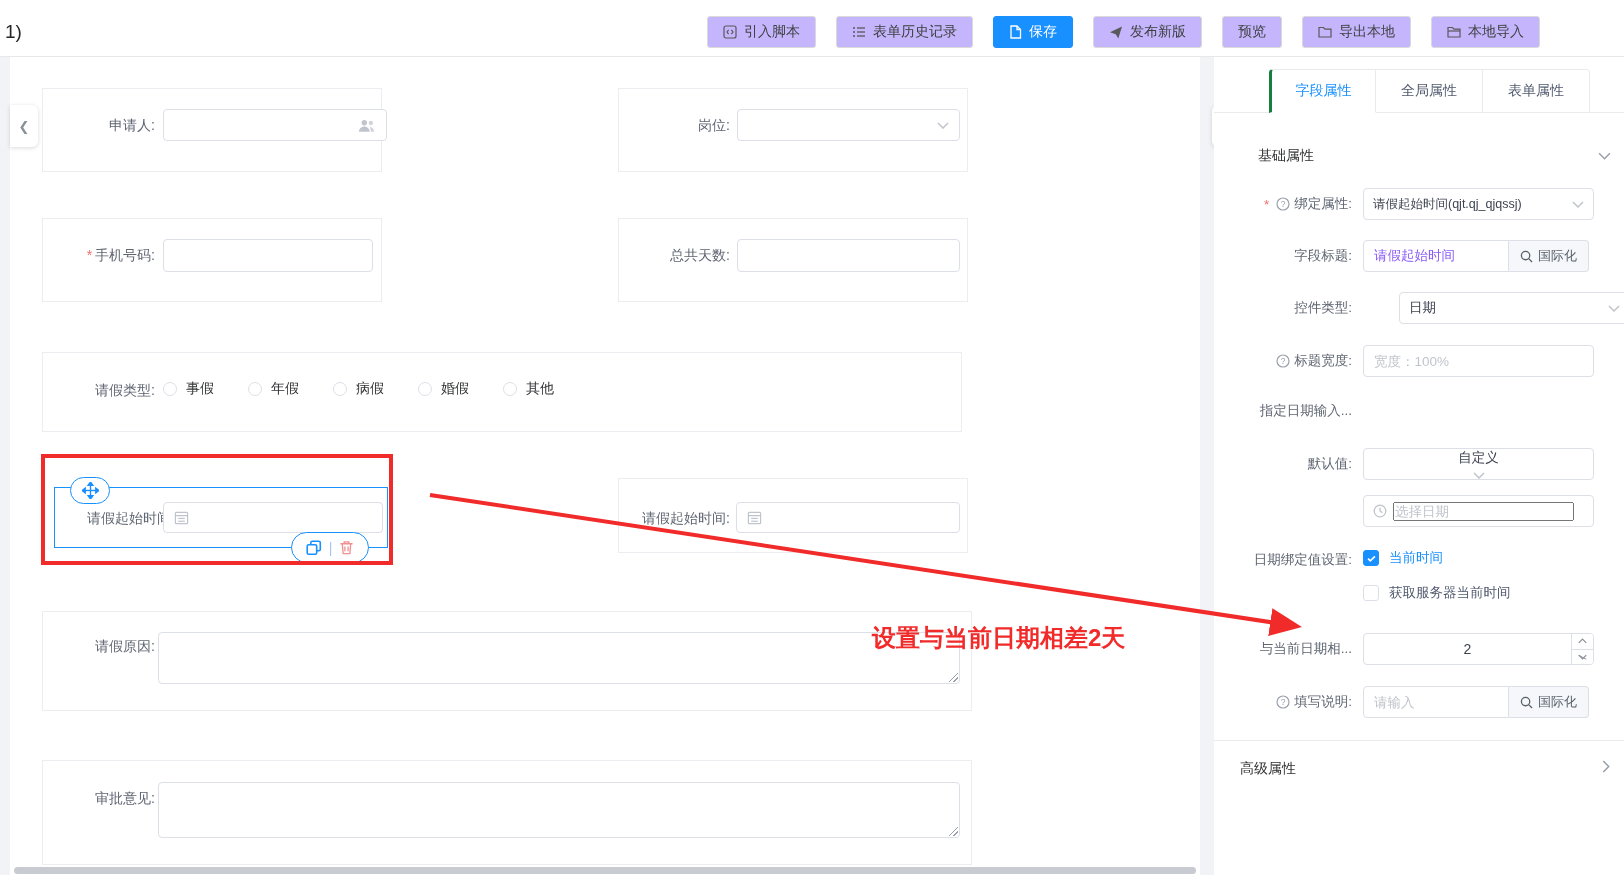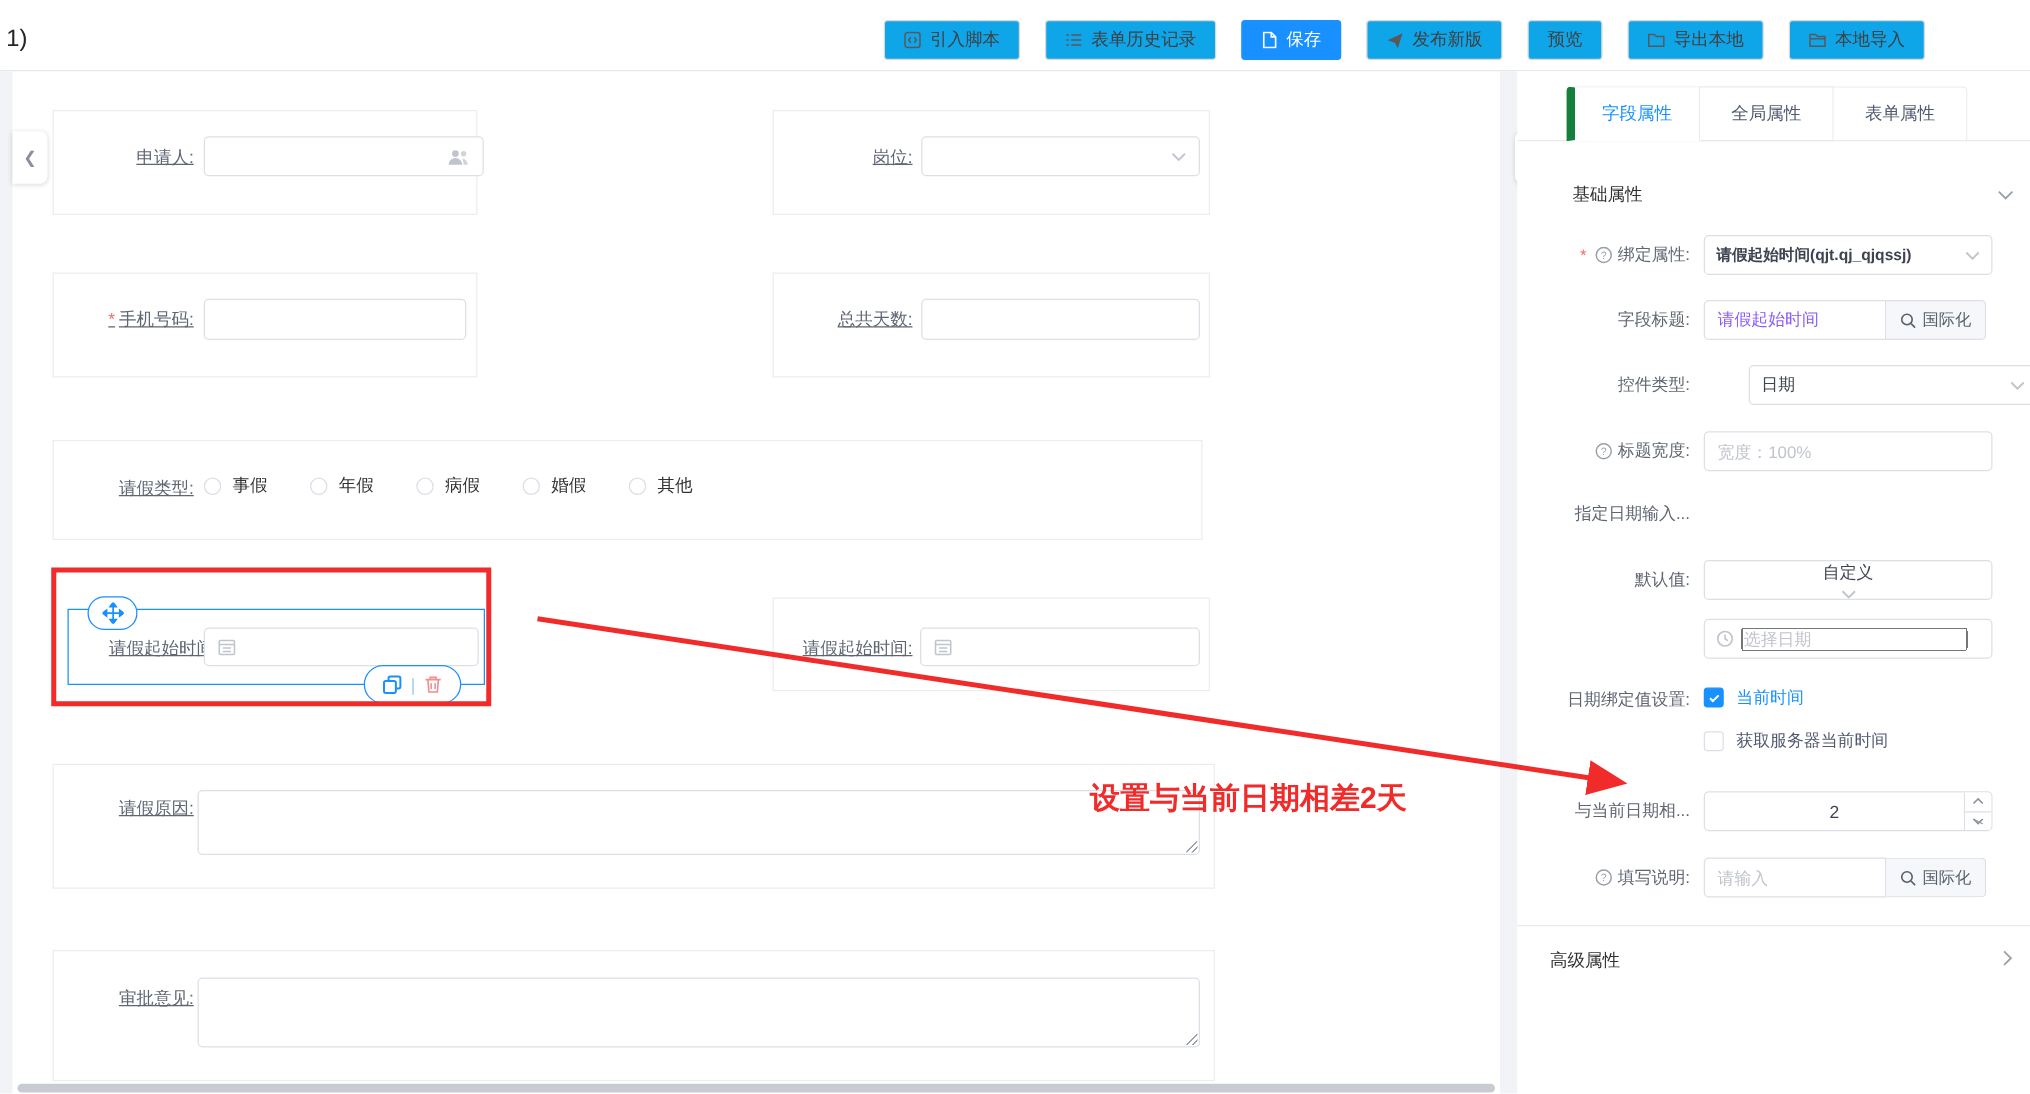--- a/index.html
+++ b/index.html
@@ -8,35 +8,35 @@
   .stage { position:relative; width:1624px; height:875px; background:#fff; overflow:hidden; }
   .abs { position:absolute; }
 
   
   .topline { position:absolute; left:0; top:8px; width:100%; border-top:1px solid #e4e7ed; }
   .header { position:absolute; left:0; top:8px; width:100%; height:49px; background:#fff;
             border-bottom:1px solid #e8e8e8; display:flex; align-items:center; }
   .title { font-size:19px; color:#262626; padding-left:5px; }
   .toolbar { margin-left:auto; display:flex; gap:20px; padding-right:84px; }
   .btn { height:32px; display:inline-flex; align-items:center; gap:7px; padding:0 15px;
-         border:1px solid #d9d9d9; border-radius:3px; background:#0ea5e9; font-size:14px; color:#404040;
+         border:1px solid #d9d9d9; border-radius:3px; background:#c4b5fd; font-size:14px; color:#404040;
          white-space:nowrap; cursor:pointer; }
   .btn.primary { background:#1890ff; border-color:#1890ff; color:#fff; }
 
   
   .rail { position:absolute; top:57px; bottom:0; background:#f1f3f7; }
   .collapse-tab { position:absolute; width:28px; height:42px; background:#fff; top:105px;
                   box-shadow:0 1px 4px rgba(0,0,0,.15); display:flex; align-items:center; justify-content:center;
                   color:#8a8f99; font-size:13px; cursor:pointer; }
   .collapse-tab.left  { left:10px;  border-radius:0 6px 6px 0; }
   .collapse-tab.right { left:1212px; border-radius:6px 0 0 6px; }
 
   
   .blk { position:absolute; border:1px solid #ebedf0; background:#fff; }
-  .flabel { position:absolute; font-size:14px; color:#5f6672; white-space:nowrap; text-align:right;text-decoration:underline; }
+  .flabel { position:absolute; font-size:14px; color:#5f6672; white-space:nowrap; text-align:right; }
   .req { color:#f56c6c; margin-right:3px; }
   .ctrl { position:absolute; border:1px solid #dcdfe6; border-radius:4px; background:#fff;
           display:flex; align-items:center; padding:0 10px; gap:7px; }
   .ctrl input { border:none; outline:none; flex:1; min-width:0; font:inherit; font-size:14px;
                 color:#3d4350; background:transparent; }
   input::placeholder { color:#c0c4cc; }
   .sel-text { flex:1; font-size:14px; color:#3d4350; white-space:nowrap; overflow:hidden; }
   .radio-row { position:absolute; display:flex; align-items:center; gap:34px; }
   .radio-opt { display:flex; align-items:center; gap:9px; font-size:14px; color:#303133; cursor:pointer; }
   .radio { width:14px; height:14px; border:1px solid #dcdfe6; border-radius:50%; background:#fff; flex:none; }
@@ -61,21 +61,21 @@
                color:#f12a2a; white-space:nowrap; }
   .overlay { position:absolute; left:0; top:0; pointer-events:none; z-index:40; }
 
   
   .panel { position:absolute; left:1214px; top:57px; right:0; bottom:0; background:#fff; }
   .tabs-line { position:absolute; left:1214px; right:0; top:112px; border-top:1px solid #e8eaec; }
   .tabs { position:absolute; left:1253px; top:69px; display:flex; z-index:5; }
   .tab { width:107px; height:44px; background:#fff; border:1px solid #e8eaec; border-left:none;
          display:flex; align-items:center; justify-content:center; font-size:14px; color:#515a6e;
          cursor:pointer; }
-  .tab:first-child { border-left:7px solid #15803d; border-top-left-radius:4px; }
+  .tab:first-child { border-left:3px solid #15803d; border-top-left-radius:4px;margin-left:16px; }
   .tab:last-child { border-top-right-radius:4px; }
   .tab.active { color:#1890ff; border-bottom-color:#fff; }
   .sec-head { position:absolute; font-size:14px; color:#303133; }
   .plabel { position:absolute; font-size:13.5px; color:#5f6672; white-space:nowrap; text-align:right;
             display:flex; align-items:center; gap:4px; justify-content:flex-end; }
   .pctrl { position:absolute; left:1363px; width:231px; height:32px; border:1px solid #dcdfe6;
            border-radius:4px; background:#fff; display:flex; align-items:center; padding:0 9px; gap:6px; }
   .pctrl .sel-text { font-size:13.5px; }
   .combo { position:absolute; left:1363px; display:flex; height:32px; }
   .combo input { width:146px; height:32px; border:1px solid #dcdfe6; border-radius:4px 0 0 4px;
@@ -307,21 +307,21 @@
 
   <div class="plabel" style="left:1220px; top:195px; width:132px;">
     <span class="req">*</span>
     <svg width="14" height="14" viewBox="0 0 14 14">
         <circle cx="7" cy="7" r="6" fill="none" stroke="#9aa0ab" stroke-width="1.2"></circle>
         <text x="7" y="10" font-size="8.5" text-anchor="middle" fill="#9aa0ab">?</text>
       </svg>
     <span>绑定属性:</span>
   </div>
   <div class="pctrl" style="top:188px;">
-    <span class="sel-text" style="font-size:12.5px;font-weight:bold;">请假起始时间(qjt.qj_qjqssj)</span>
+    <span class="sel-text" style="font-size:12.5px;">请假起始时间(qjt.qj_qjqssj)</span>
     <svg width="12" height="7" viewBox="0 0 12 7" fill="none" stroke="#c0c4cc" stroke-width="1.5">
         <path d="M1 1l5 5 5-5"></path>
       </svg>
   </div>
 
   <div class="plabel" style="left:1220px; top:247px; width:132px;">字段标题:</div>
   <div class="combo" style="top:240px;">
     <input type="text" value="请假起始时间" style="">
     <span class="i18n-btn">
       <svg width="13" height="13" viewBox="0 0 14 14" fill="none" stroke="#57606a" stroke-width="1.4">

